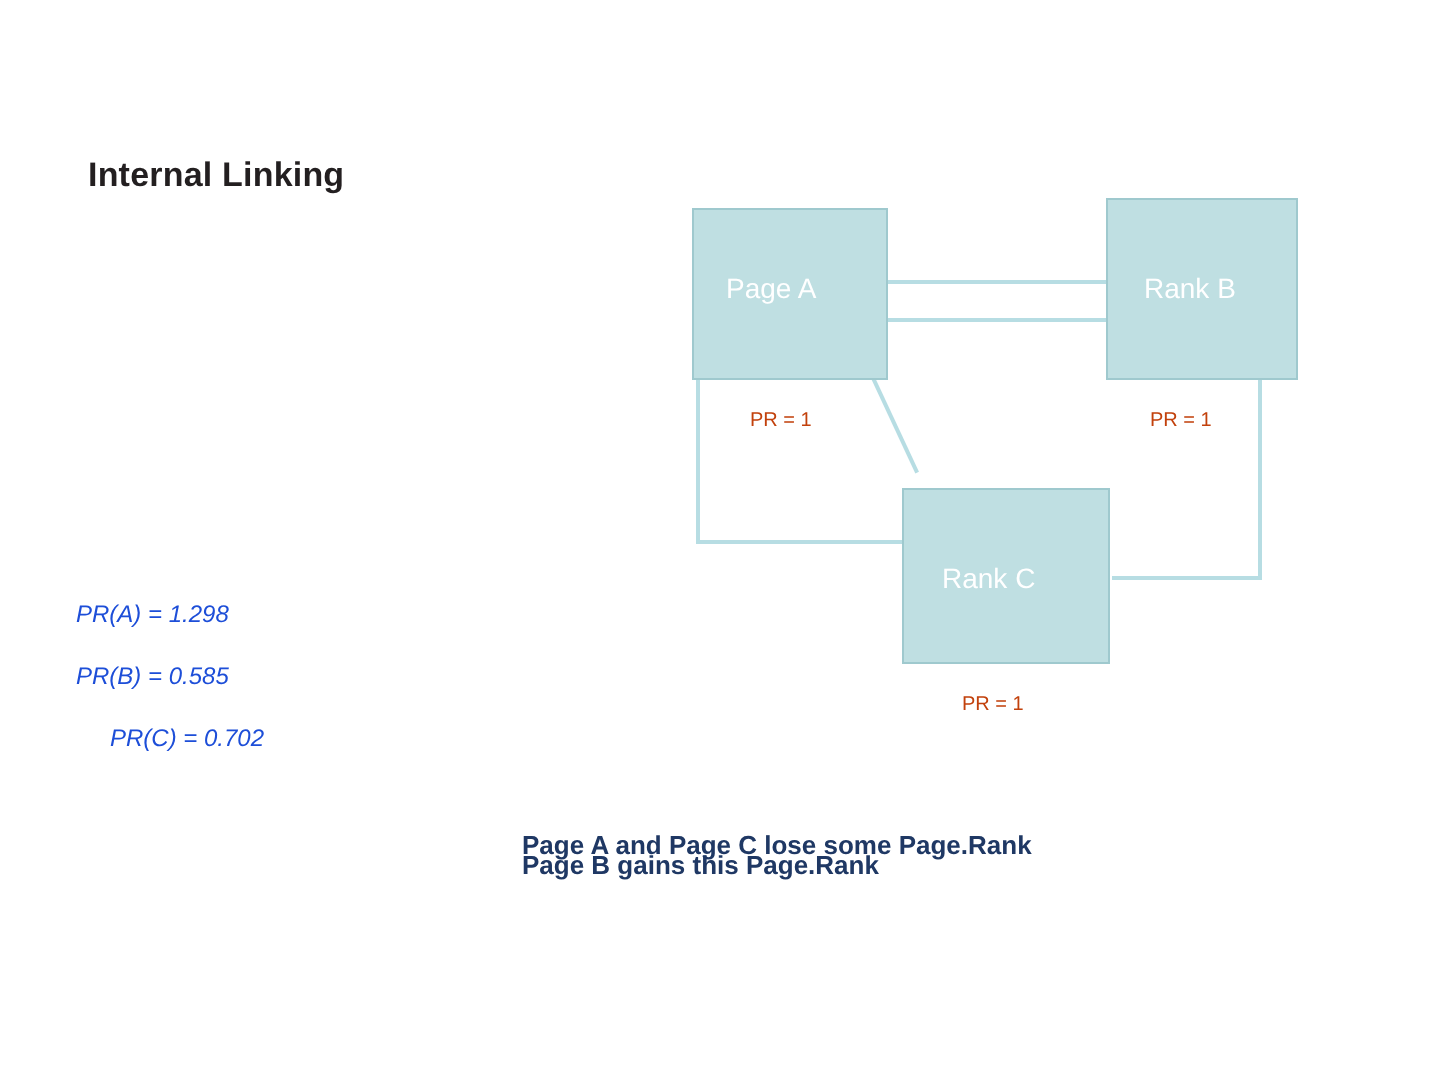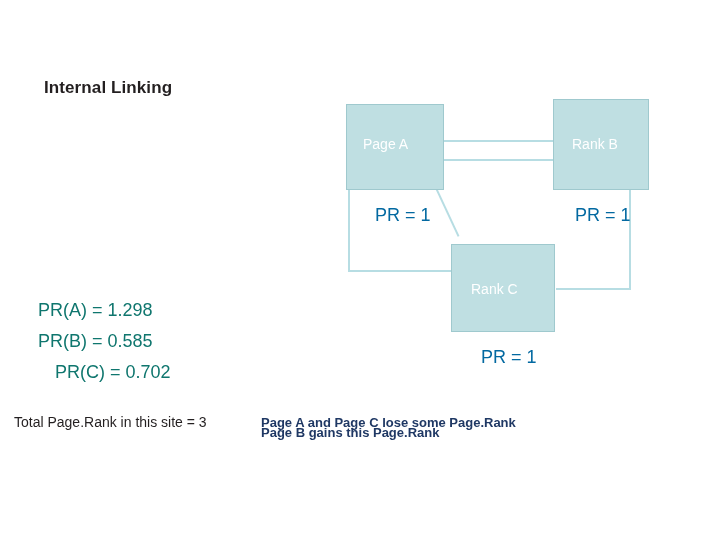--- a/index.html
+++ b/index.html
@@ -37,33 +37,34 @@
     box-sizing: border-box;
   }
   .box-label {
     position: absolute;
     color: #ffffff;
     font-size: 14px;
     white-space: nowrap;
   }
   .pr-label {
     position: absolute;
-    color: #0369a1;
-    font-size: 18px;
+    color: #c2410c;
+    font-size: 10px;
     white-space: nowrap;
   }
   .connector {
     position: absolute;
     background: #b7dde3;
   }
   .stat {
     position: absolute;
-    color: #0f766e;
-    font-size: 18px;
+    color: #1d4ed8;
+    font-size: 12px;
     white-space: nowrap;
+    font-style: italic;
   }
   .total {
     position: absolute;
     color: #231f20;
     font-size: 14px;
     white-space: nowrap;
   }
   .note {
     position: absolute;
     color: #1f3864;
@@ -99,18 +100,17 @@
   <div class="pr-label" style="left:575px; top:205px;">PR = 1</div>
 
   <div class="box" style="left:451px; top:244px; width:104px; height:88px;"></div>
   <div class="box-label" style="left:471px; top:281px;">Rank C</div>
   <div class="pr-label" style="left:481px; top:347px;">PR = 1</div>
 
   <div class="stat" style="left:38px; top:300px;">PR(A) = 1.298</div>
   <div class="stat" style="left:38px; top:331px;">PR(B) = 0.585</div>
   <div class="stat" style="left:38px; top:362px;margin-left:17px;">PR(C) = 0.702</div>
 
-  <div class="total" style="left:14px; top:414px;">Total Page.Rank in this site = 3</div>
 
   <div class="note" style="left:261px; top:402px;margin-top:13px;">Page A and Page C lose some Page.Rank</div>
   <div class="note" style="left:261px; top:425px;">Page B gains this  Page.Rank</div>
 
 </div>
 
 </body></html>

